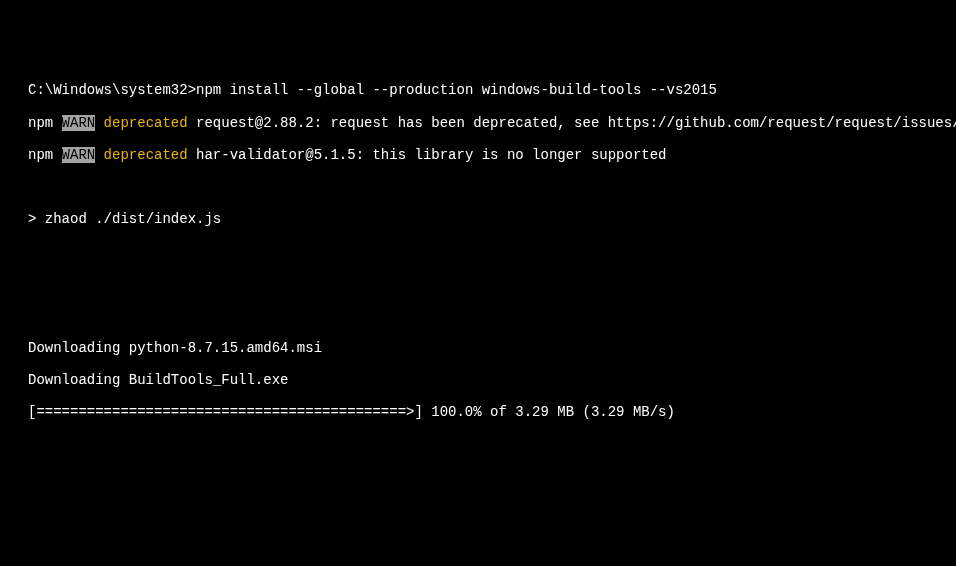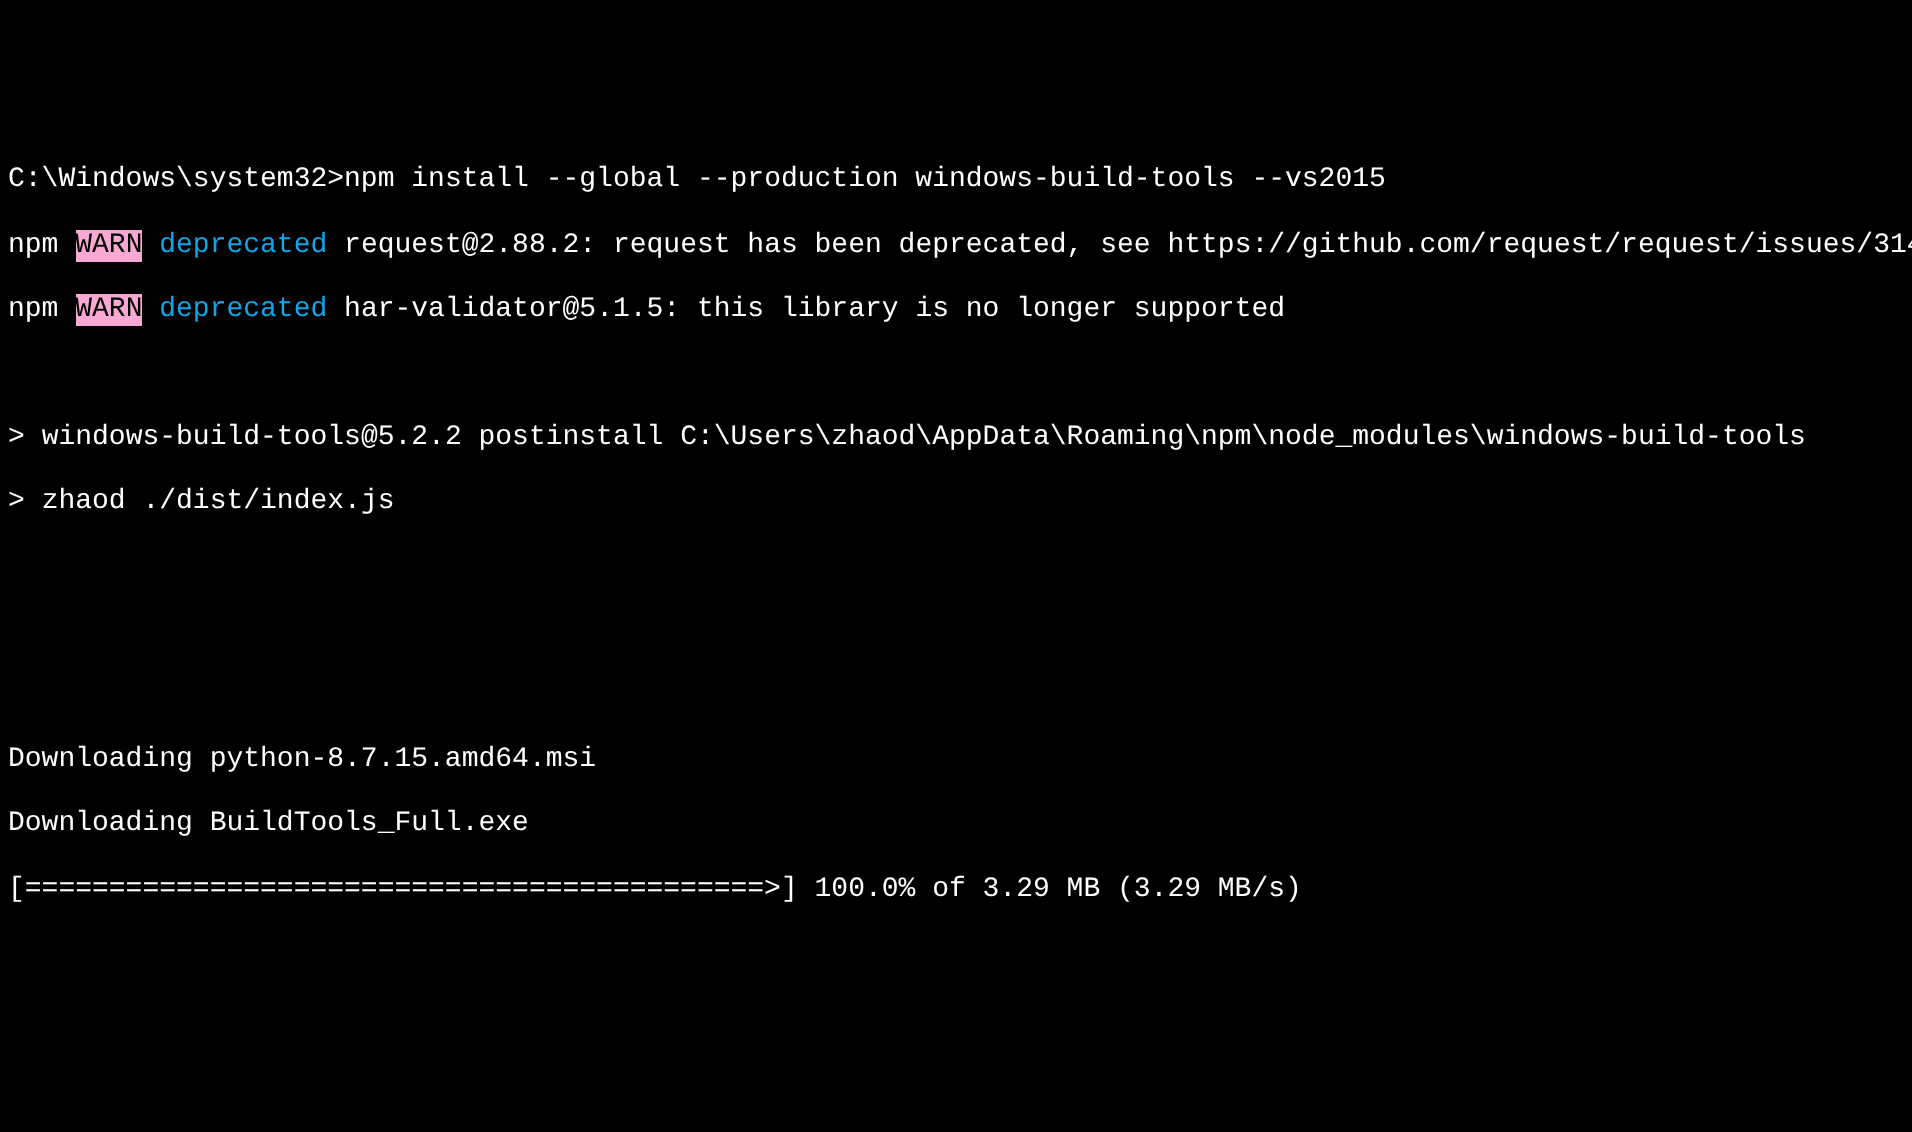--- a/index.html
+++ b/index.html
@@ -15,39 +15,39 @@
       line-height: 1.15;
       padding: 2px 4px;
       width: 956px;
       height: 566px;
       overflow: hidden;
       white-space: pre;
     }
     .line {
       display: block;
       min-height: 16px;
+      margin-left: 24px;
     }
     .white { color: #ffffff; }
     .warn-bg {
-      background-color: #f9a8d4;
+      background-color: #a3a3a3;
       color: #000000;
     }
-    .red { color: #0ea5e9; }
+    .red { color: #eab308; }
   </style>
 </head>
 <body>
 
 
 
 <div>
 <span class="line"><span class="white">C:\Windows\system32&gt;</span><span class="white">npm install --global --production windows-build-tools --vs2015</span></span>
 <span class="line"><span class="white">npm </span><span class="warn-bg">WARN</span><span class="red"> deprecated</span><span class="white"> request@2.88.2: request has been deprecated, see https://github.com/request/request/issues/3142</span></span>
 <span class="line"><span class="white">npm </span><span class="warn-bg">WARN</span><span class="red"> deprecated</span><span class="white"> har-validator@5.1.5: this library is no longer supported</span></span>
 <span class="line"> </span>
-<span class="line"><span class="white">&gt; </span><span class="white">windows-build-tools@5.2.2 postinstall C:\Users\zhaod\AppData\Roaming\npm\node_modules\windows-build-tools</span></span>
 <span class="line"><span class="white">&gt; </span><span class="white">zhaod ./dist/index.js</span></span>
 <span class="line"> </span>
 <span class="line"> </span>
 <span class="line"> </span>
 <span class="line white">Downloading python-8.7.15.amd64.msi</span>
 <span class="line white">Downloading BuildTools_Full.exe</span>
 <span class="line white">[============================================&gt;] 100.0% of 3.29 MB (3.29 MB/s)</span>
 <span class="line"> </span>
 
 

